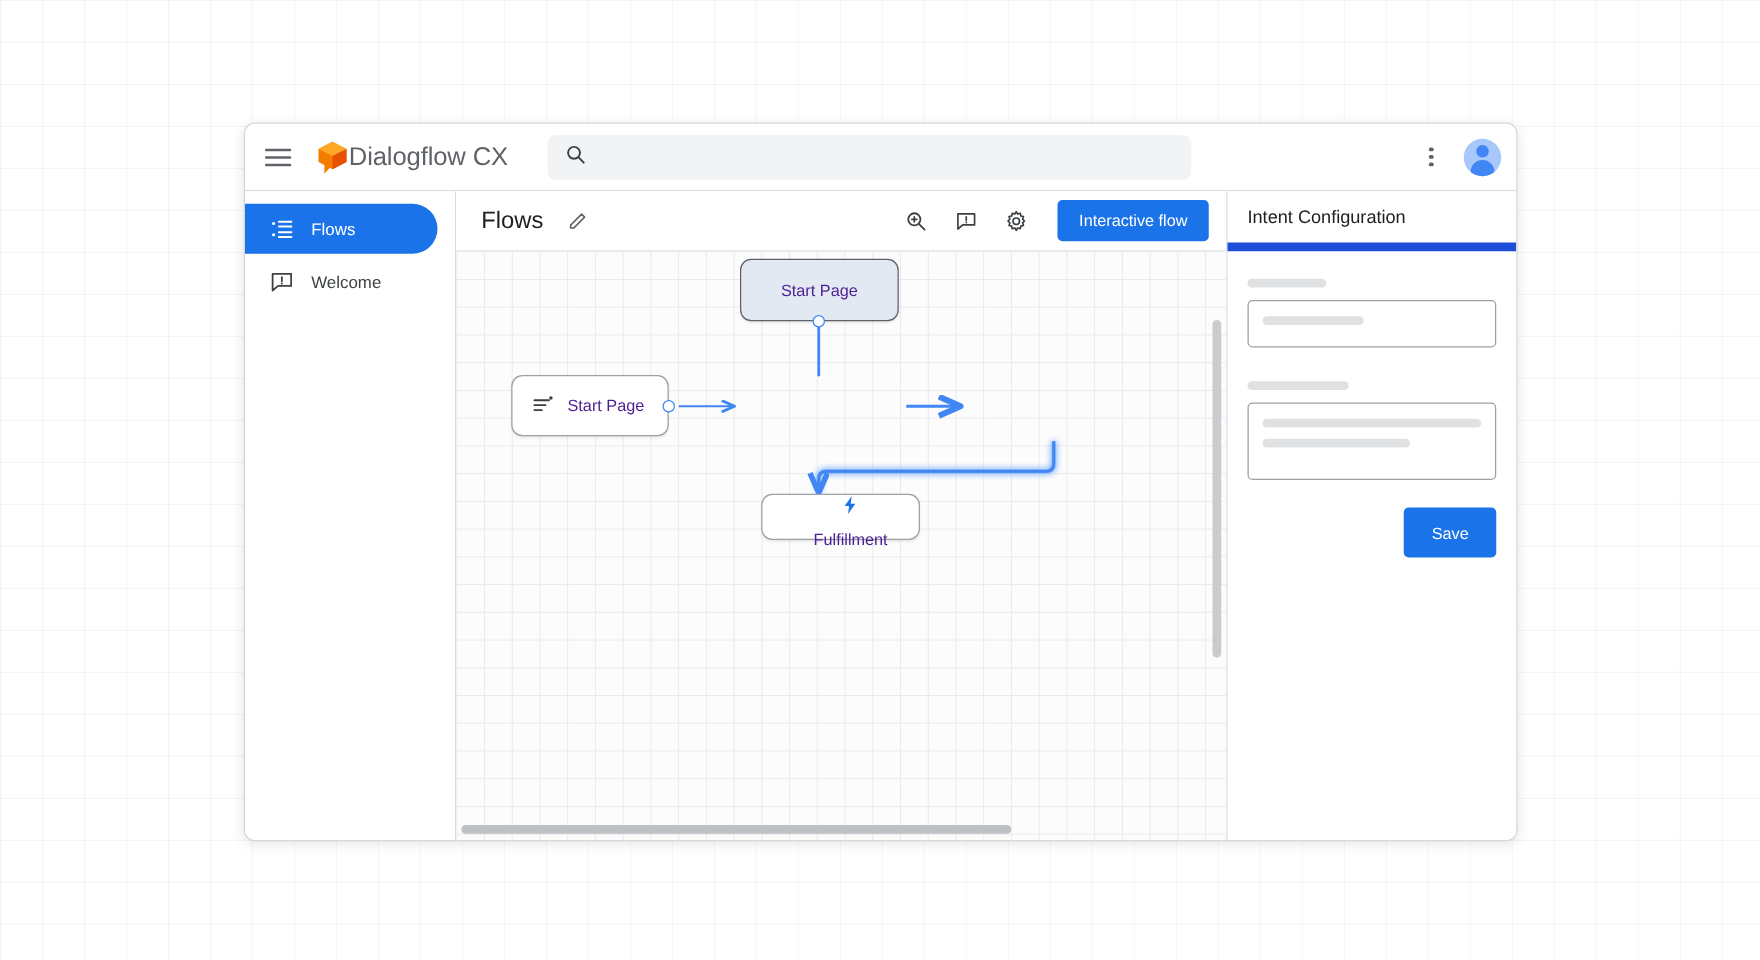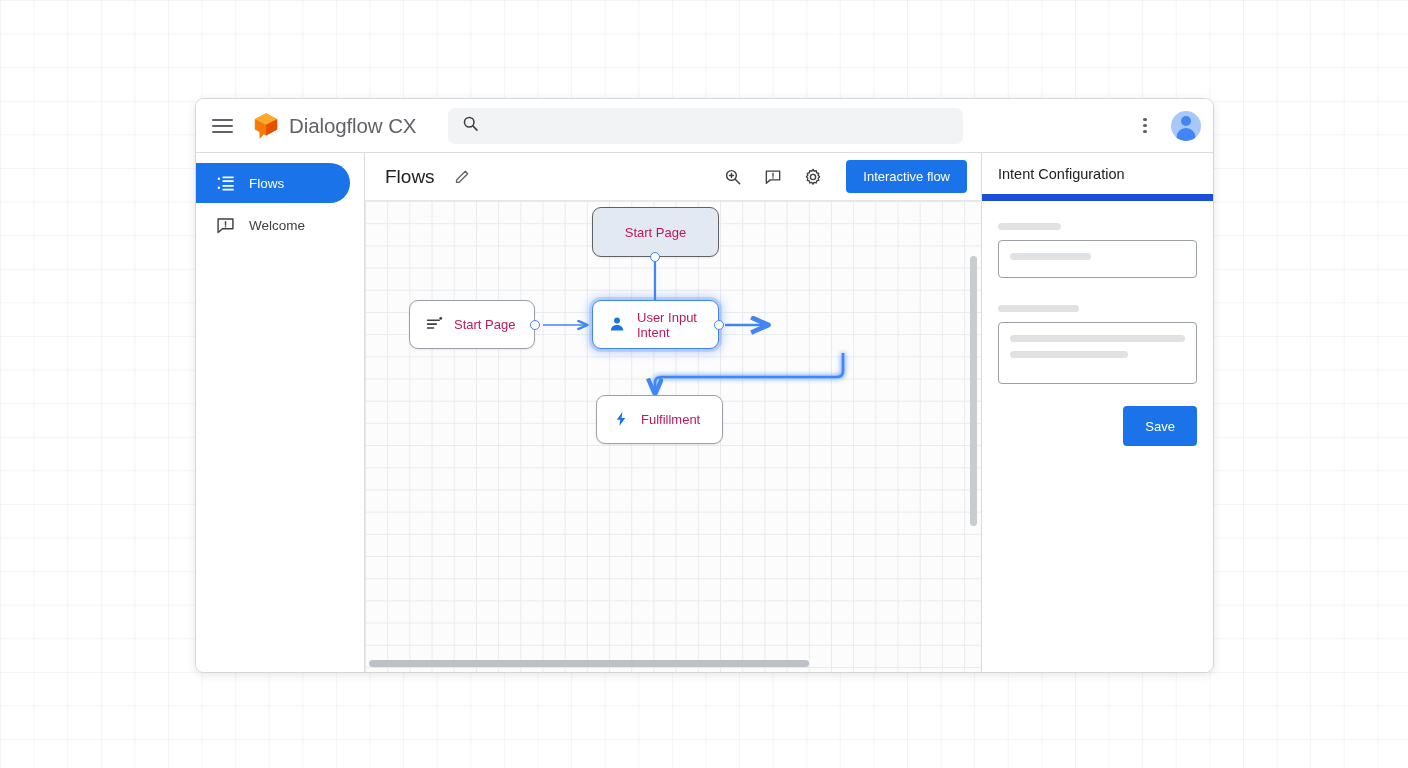--- a/index.html
+++ b/index.html
@@ -45,21 +45,21 @@
     width: 26px; height: 26px;
     display: flex; flex-direction: column;
     justify-content: center; gap: 4px;
     cursor: pointer;
     padding: 0 2px;
   }
   .hamburger span {
     display: block; height: 2px; width: 21px;
     background: #5f6368; border-radius: 1px;
   }
-  #brand { display: flex; align-items: center; gap: 10px; margin-left: 17px; }
+  #brand { display: flex; align-items: center; margin-left: 17px; }
   .logo-cube { width: 26px; height: 28px; position: relative; }
   .brand-text {
     font-size: 20.5px; color: #5f6368; letter-spacing: -0.1px; white-space: nowrap;
   }
   #search-box {
     margin-left: 32px;
     flex: 0 0 515px;
     height: 36px;
     background: #f1f3f4;
     border-radius: 7px;
@@ -151,21 +151,21 @@
 
   
   .node {
     position: absolute;
     background: #fff;
     border: 1px solid #9aa0a6;
     border-radius: 9px;
     display: flex; align-items: center;
     justify-content: center;
     gap: 11px;
-    font-size: 13px; color: #be185d;
+    font-size: 13px; color: #4c1d95;
     cursor: pointer;
     box-shadow: 0 1px 2px rgba(0,0,0,0.08);
   }
   .node .n-icon { width: 17px; height: 17px; display: flex; flex: 0 0 17px; }
   .node.start-top {
     background: #e3e9f3;
     border: 1px solid #5f6368;
     justify-content: center;
   }
   .node.selected {
@@ -384,33 +384,23 @@
                 <line x1="1.6" y1="4.4" x2="14" y2="4.4"></line>
                 <line x1="1.6" y1="8.6" x2="11" y2="8.6"></line>
                 <line x1="1.6" y1="12.8" x2="8" y2="12.8"></line>
                 <circle cx="15.6" cy="2.6" r="1.5" fill="#3c4043" stroke="none"></circle>
               </svg>
             </span>
             <span>Start Page</span>
             <span class="port" style="right:-6px; top:19px;"></span>
           </div>
 
-          <div class="node withicon selected" style="left:227px; top:99px; width:127px; height:49px;">
-            <span class="n-icon">
-              <svg viewBox="0 0 18 18" width="16" height="16" fill="#1a73e8">
-                <circle cx="9" cy="5" r="3.3"></circle>
-                <path d="M1.9 16.2 C2.4 11.9 5.4 10.0 9 10.0 C12.6 10.0 15.6 11.9 16.1 16.2 Z"></path>
-              </svg>
-            </span>
-            <span>User Input Intent</span>
-            <span class="port" style="right:-6px; top:19px;"></span>
-          </div>
-
-
-          <div class="node withicon" style="left:231px; top:194px; width:127px; height:49px;">
+
+
+          <div class="node withicon" style="left:244px; top:194px; width:127px; height:37px;flex-direction:column;">
             <span class="n-icon">
               <svg viewBox="0 0 18 18" width="16" height="16" fill="#1a73e8">
                 <path d="M10.6 1 L4.2 9.9 H8.2 L7.2 17 L13.8 7.9 H9.6 Z"></path>
               </svg>
             </span>
             <span>Fulfillment</span>
           </div>
 
           <div id="hscroll"></div>
           <div id="vscroll"></div>

